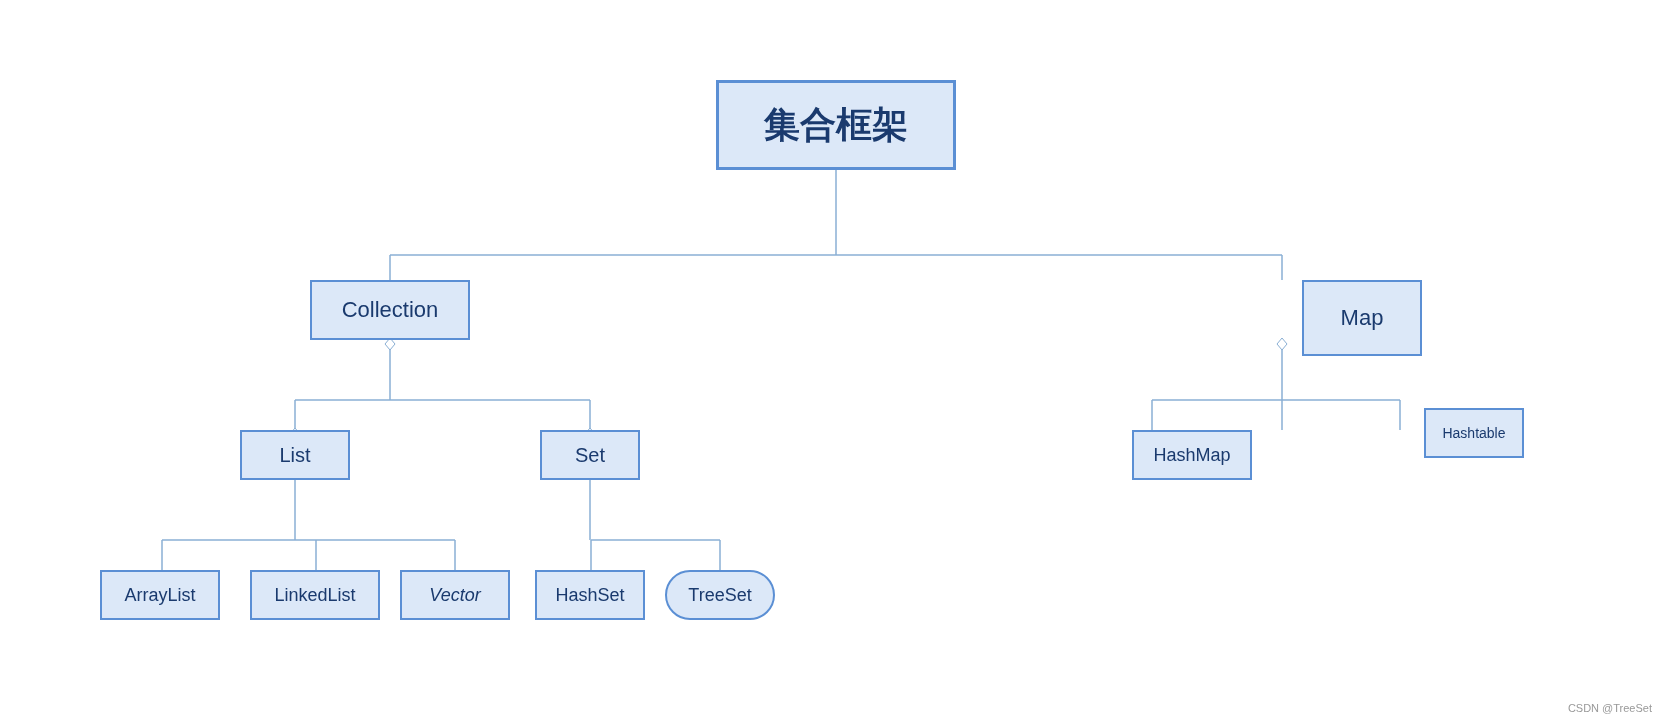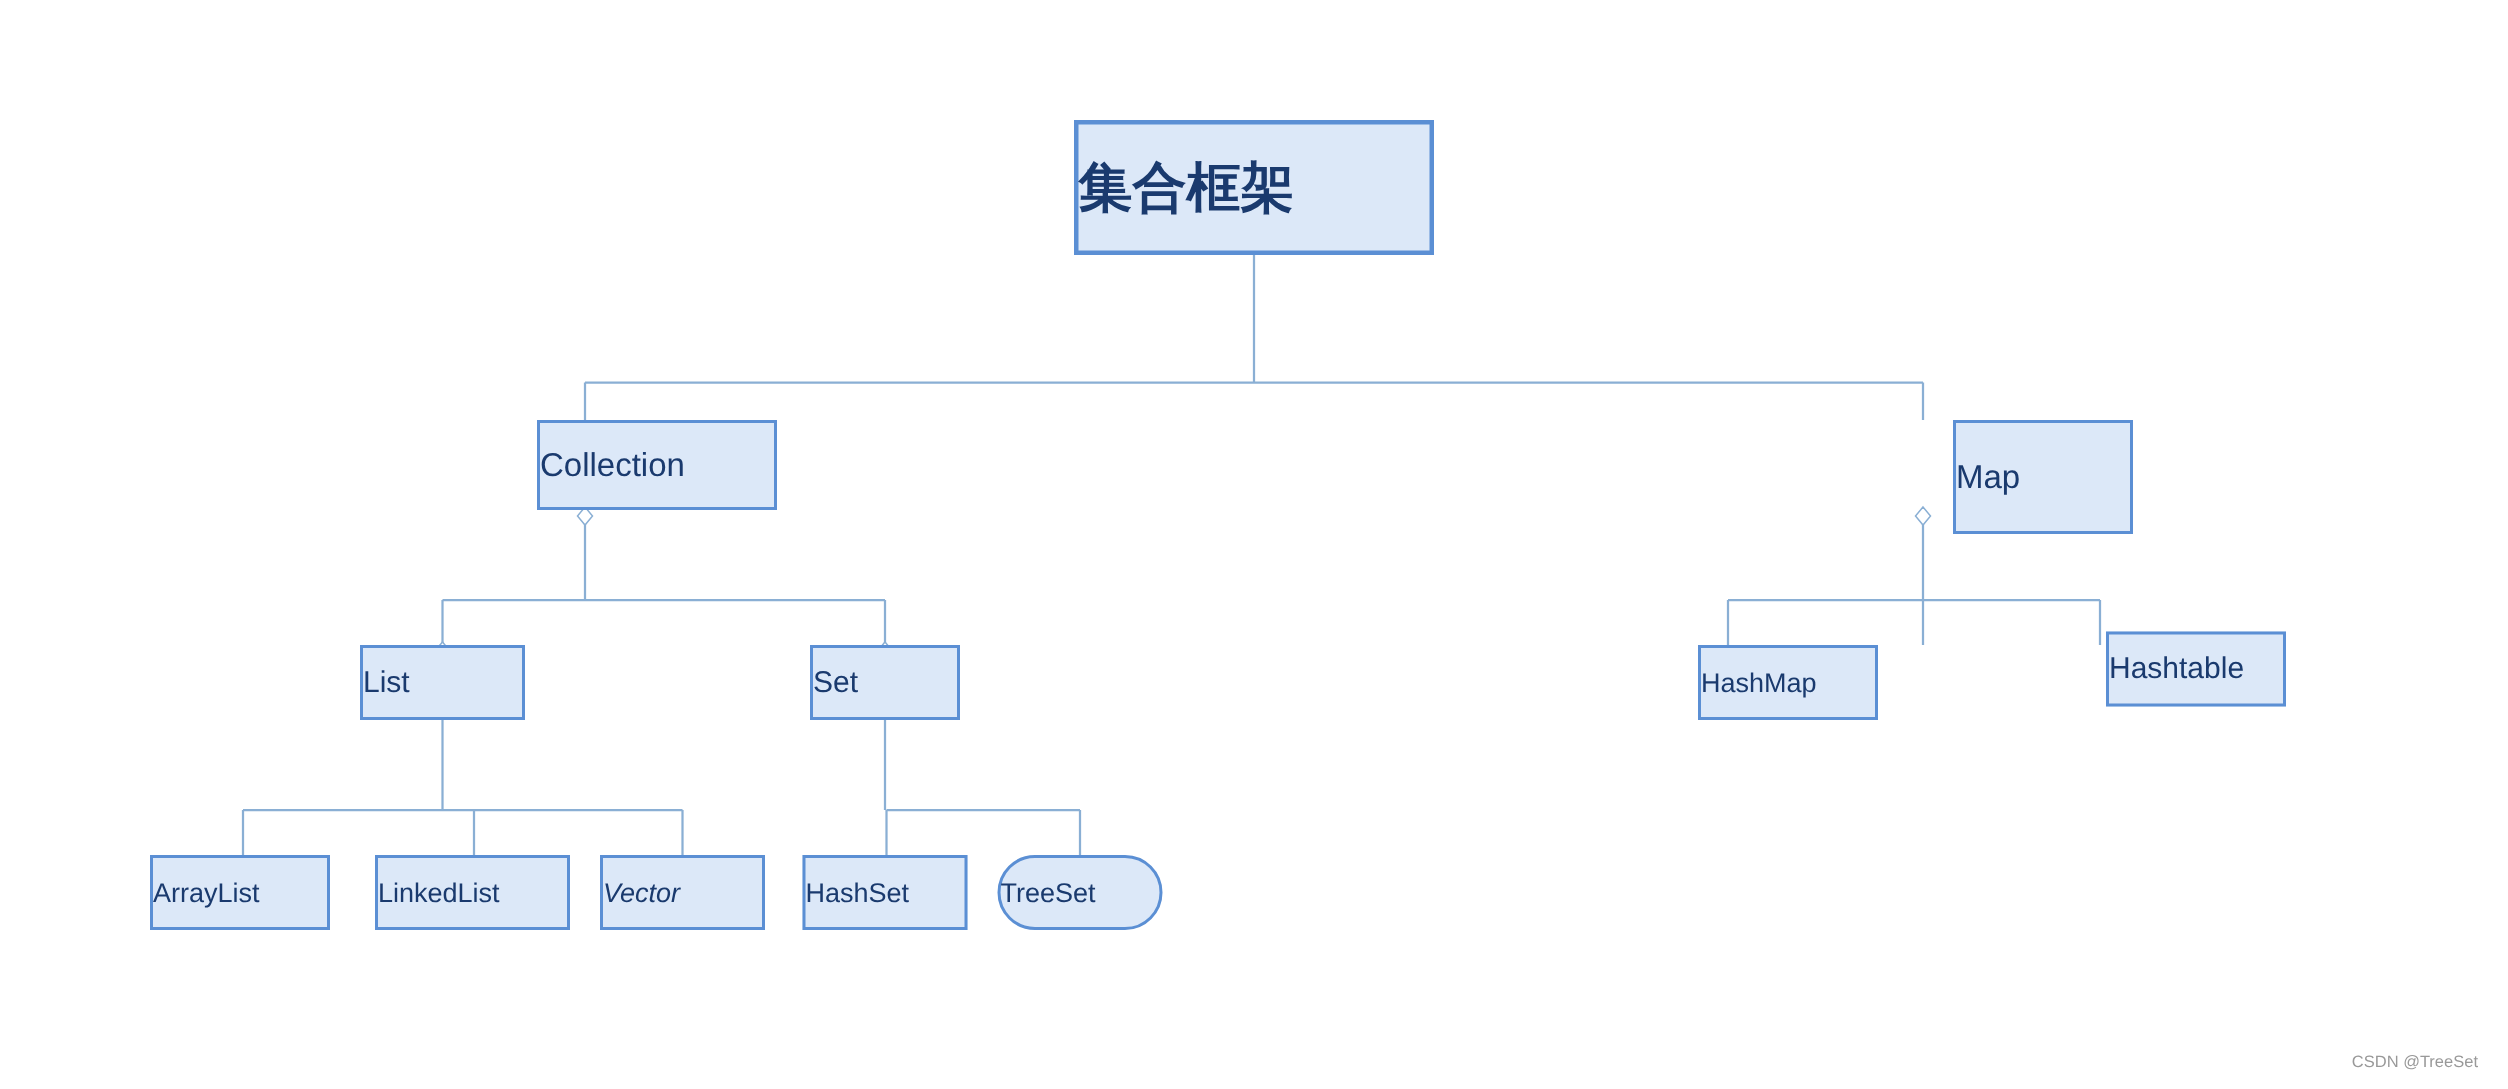--- a/index.html
+++ b/index.html
@@ -29,21 +29,21 @@
       height: 100%;
       pointer-events: none;
     }
 
     .node-box {
       position: absolute;
       border: 2px solid #5b8fd4;
       background: #dce8f8;
       display: flex;
       align-items: center;
-      justify-content: flex-start;
+      justify-content: center;
       text-align: center;
       color: #1a3a6e;
     }
 
     .node-root {
       width: 240px;
       height: 90px;
       font-size: 36px;
       font-weight: bold;
       border-width: 3px;
@@ -51,21 +51,20 @@
       transform: translateX(-50%);
       top: 80px;
     }
 
     .node-collection {
       width: 160px;
       height: 60px;
       font-size: 22px;
       left: 310px;
       top: 280px;
-      margin-left: 48px;
     }
 
     .node-map {
       width: 120px;
       height: 76px;
       font-size: 22px;
       right: 250px;
       top: 280px;
     }
 
@@ -137,25 +136,25 @@
 
     .node-treemap {
       width: 120px;
       height: 50px;
       font-size: 18px;
       right: 285px;
       top: 430px;
     }
 
     .node-hashtable {
-      width: 120px;
-      height: 50px;
-      font-size: 20px;
+      width: 100px;
+      height: 50px;
+      font-size: 14px;
       right: 148px;
-      top: 421px;
+      top: 408px;
     }
 
     .watermark {
       position: absolute;
       bottom: 12px;
       right: 20px;
       font-size: 11px;
       color: #999;
     }
   </style>

